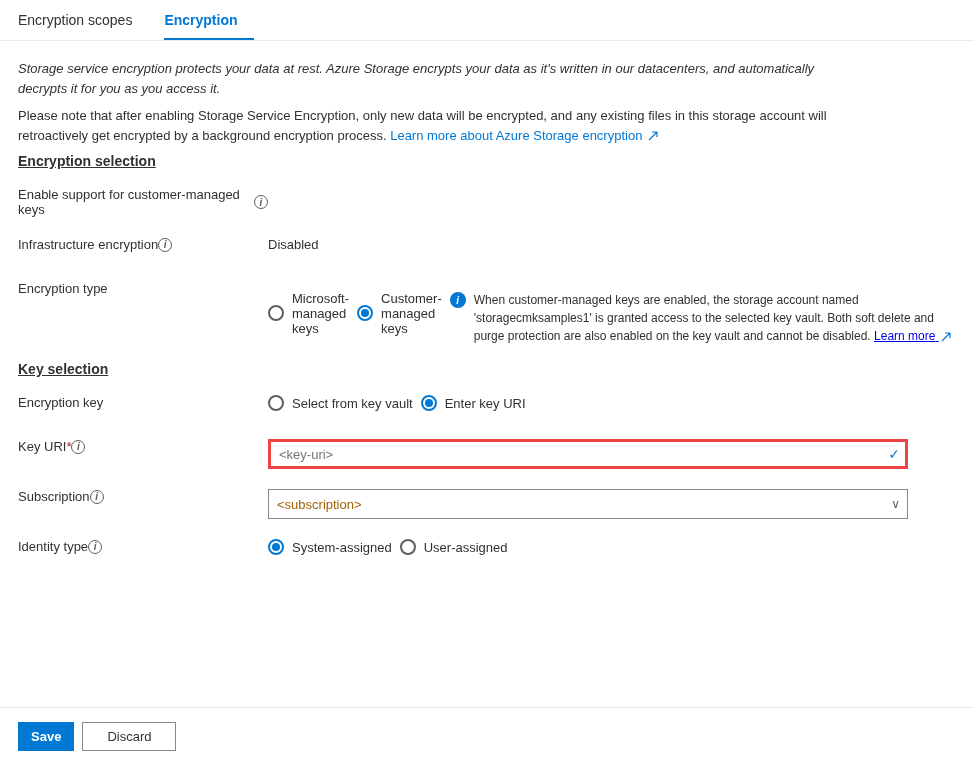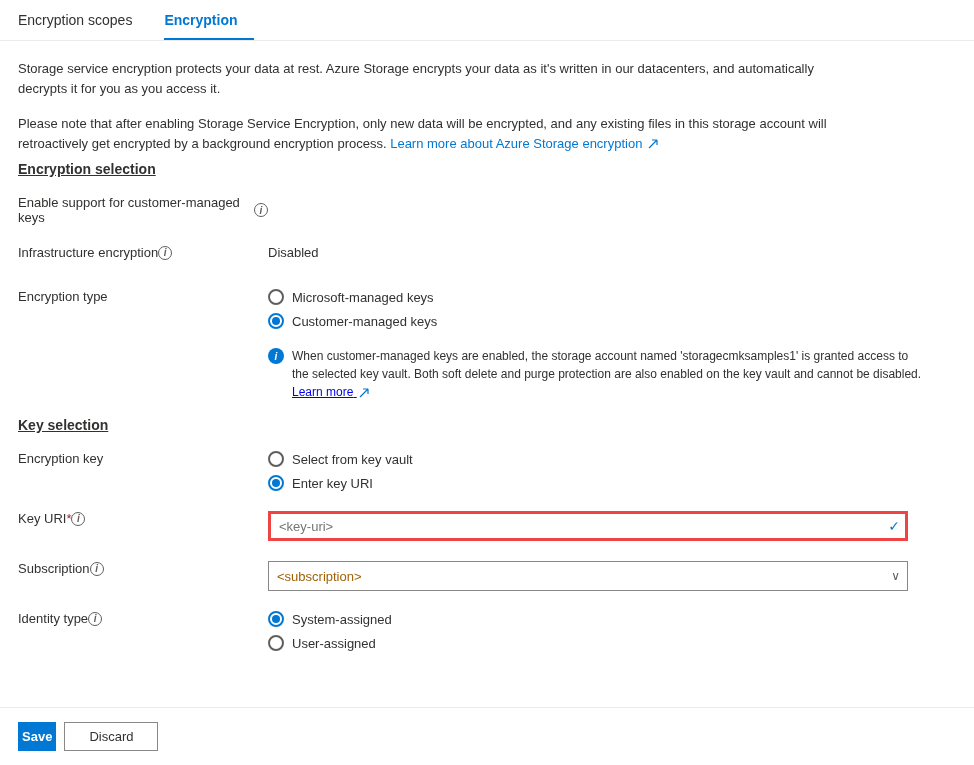--- a/index.html
+++ b/index.html
@@ -36,22 +36,23 @@
 
     
     .content {
       padding: 18px 18px 0 18px;
     }
 
     .description {
       font-size: 13px;
       color: #323130;
       line-height: 1.5;
-      margin-bottom: 16px;
+      margin-bottom: 8px;
       max-width: 820px;
+      font-style: italic;
     }
 
     .note {
       font-size: 13px;
       color: #323130;
       line-height: 1.5;
       max-width: 820px;
     }
 
     .note a, .info-link {
@@ -114,21 +115,20 @@
       color: #605e5c;
       cursor: help;
       font-style: italic;
       font-weight: bold;
       flex-shrink: 0;
     }
 
     
     .radio-group {
       display: flex;
-      flex-direction: column;
       gap: 8px;
     }
 
     .radio-option {
       display: flex;
       align-items: center;
       gap: 8px;
       cursor: pointer;
     }
 
@@ -265,21 +265,21 @@
       border-top: 1px solid #edebe9;
       padding: 14px 18px;
       display: flex;
       gap: 8px;
     }
 
     .btn-primary {
       background: #0078d4;
       color: #fff;
       border: none;
-      padding: 6px 4px;
+      padding: 6px 13px;
       font-size: 13px;
       cursor: pointer;
       font-weight: 600;
     }
 
     .btn-secondary {
       background: #fff;
       color: #323130;
       border: 1px solid #8a8886;
       padding: 6px 24px;

